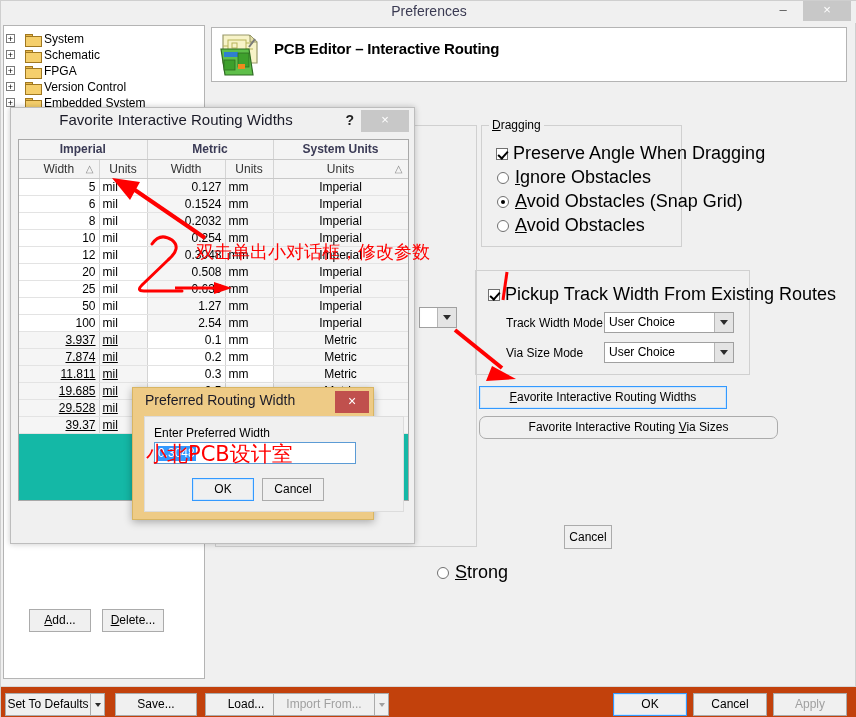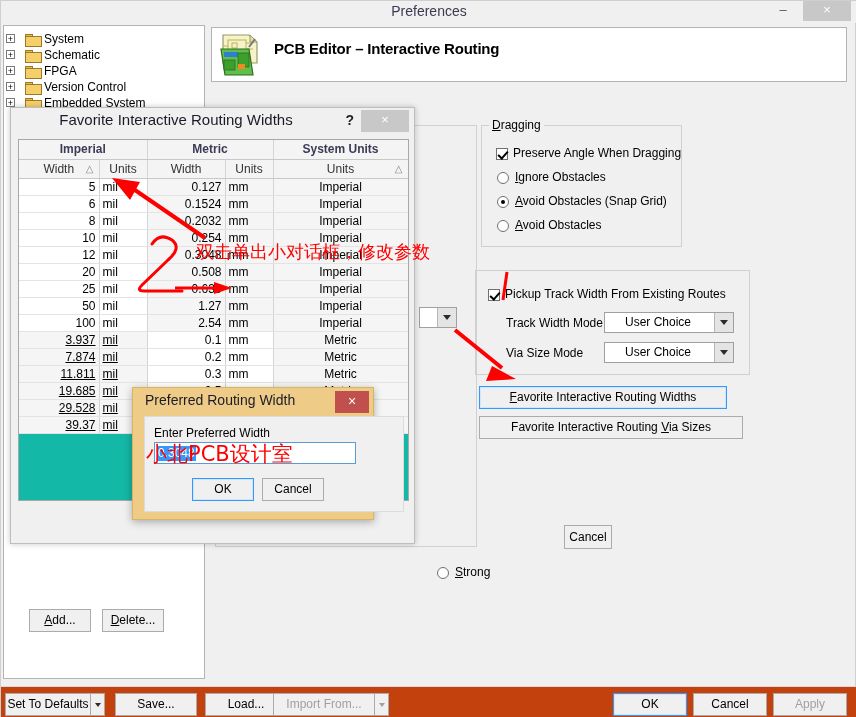--- a/index.html
+++ b/index.html
@@ -116,25 +116,25 @@
   }
   .rad {
     display:inline-block; width:12px; height:12px; border-radius:50%;
     background:#fff; border:1px solid #707070; vertical-align:middle;
     margin-right:6px; position:relative;
   }
   .rad.sel::after {
     content:""; position:absolute; left:3px; top:3px; width:4px; height:4px;
     border-radius:50%; background:#000;
   }
-  .opt-row { position:absolute; white-space:nowrap; font-size:12px; line-height:14px; }
+  .opt-row { position:absolute; white-space:nowrap; font-size:18px; line-height:14px; }
 
   .combo {
     position:absolute; height:21px; background:#fff; border:1px solid #a0a0a0;
-    font-size:12px; line-height:19px; padding-left:20px; overflow:hidden;
+    font-size:12px; line-height:19px; padding-left:4px; overflow:hidden;
   }
   .combo-arrow {
     position:absolute; right:0px; top:0px; width:19px; height:19px;
     background:#e4e4e4; border-left:1px solid #b6b6b6;
     display:flex; align-items:center; justify-content:center;
   }
   .combo-arrow i {
     display:block; width:0; height:0; border-left:4px solid transparent;
     border-right:4px solid transparent; border-top:5px solid #2b2b2b;
   }
@@ -369,21 +369,21 @@
 
     <div class="combo" style="left:210px; top:282px; width:38px;">
       <span class="combo-arrow">
           <i></i>
         </span>
     </div>
 
     <div class="wide-btn focus" style="left:270px; top:361px; width:248px;">
       <span class="ul">F</span><span>avorite Interactive Routing Widths</span>
     </div>
-    <div class="wide-btn" style="left:270px; top:391px; width:264px;">
+    <div class="wide-btn" style="left:270px; top:391px; width:299px;border-radius:7px;">
       <span>Favorite Interactive Routing </span><span class="ul">V</span><span>ia Sizes</span>
     </div>
   </div>
 
   <div id="bottom-bar">
     <div class="bbtn split" style="left:4px; width:100px;">
       <span>Set To Defaults</span>
       <span class="split-arrow">
           <i></i>
         </span>

